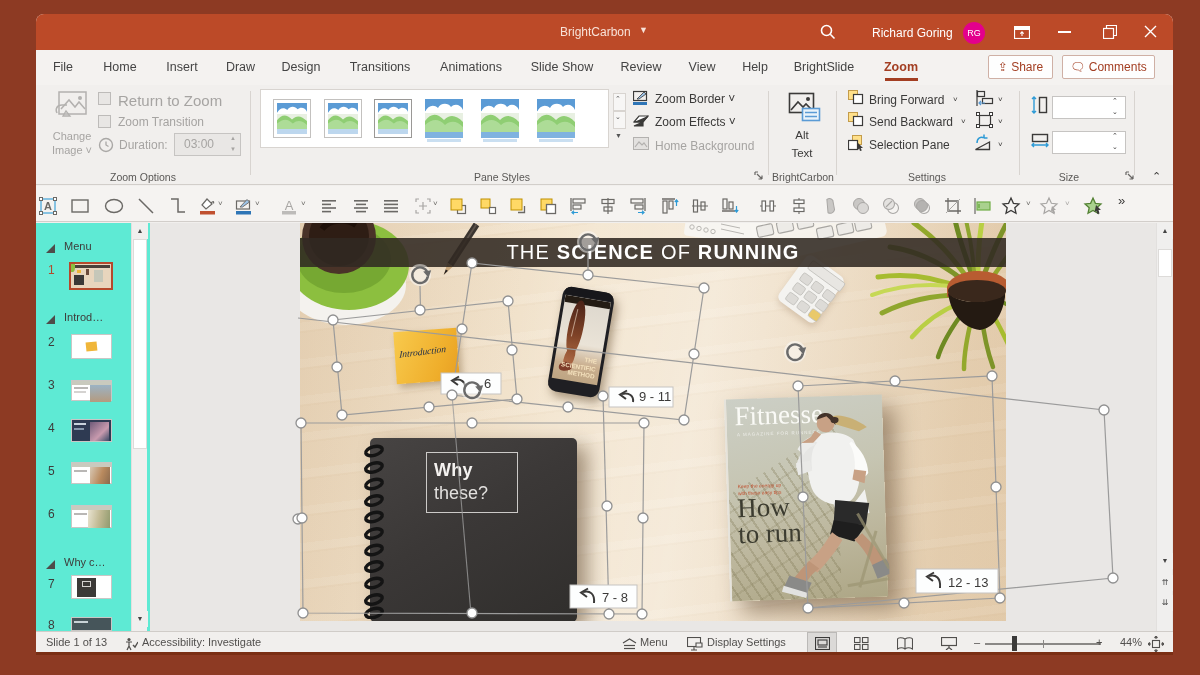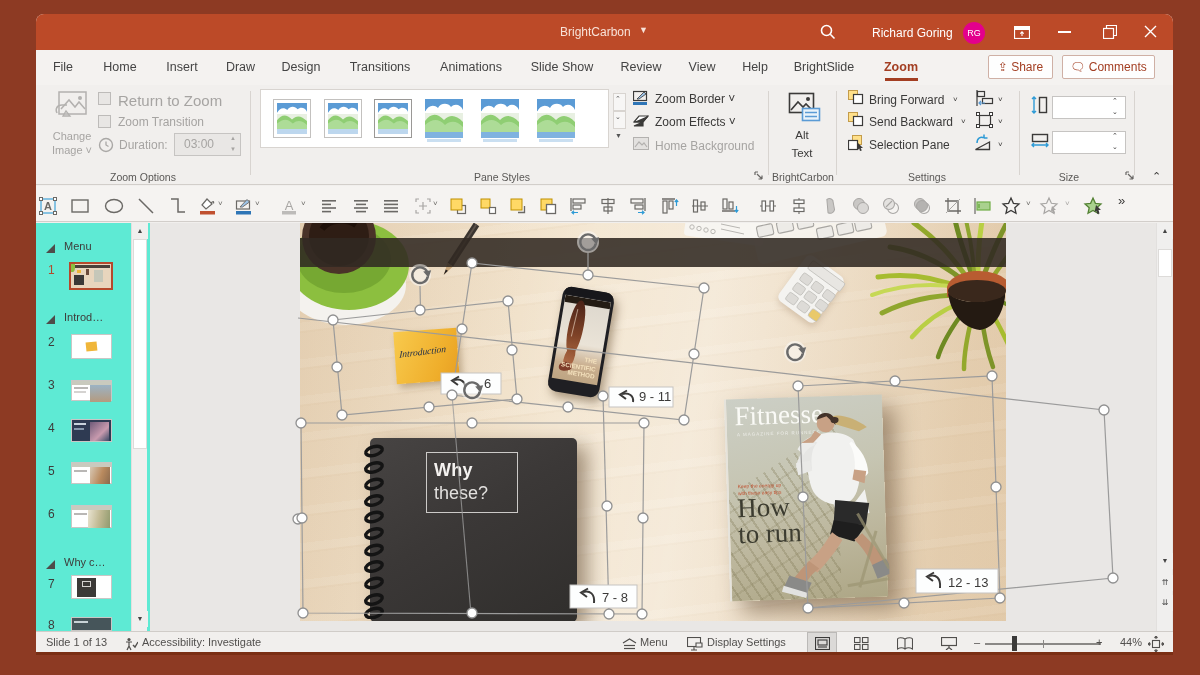--- a/index.html
+++ b/index.html
@@ -506,20 +506,21 @@
   <svg class="abs" style="left:-20px;top:-14px" width="135" height="125" viewBox="0 0 135 125">
     <ellipse cx="66" cy="76" rx="60" ry="40" fill="#F4F2EE"></ellipse>
     <ellipse cx="69" cy="56" rx="60" ry="45" fill="#8CBF3F"></ellipse>
     <ellipse cx="64" cy="50" rx="47" ry="34" fill="#76A832"></ellipse>
     <circle cx="59" cy="28" r="37" fill="#4A3328"></circle>
     <circle cx="59" cy="27" r="30" fill="#2E1D14"></circle>
     <path d="M42 20 A22 17 0 0 1 76 16" stroke="#1E1009" stroke-width="6" fill="none"></path>
   </svg>
 
   <div class="abs" style="left:0;top:15px;width:706px;height:29px;background:rgba(49,41,34,0.88)"></div>
+  <div class="abs" style="left:0;top:15px;width:706px;height:29px;font-size:20px;color:#fff;text-align:center;line-height:29px;letter-spacing:1.2px">THE <b>SCIENCE</b> OF <b>RUNNING</b></div>
 
   <div class="abs" style="left:95px;top:107px;width:63px;height:52px;background:linear-gradient(115deg,#F8CA4D,#EFAE2B 70%,#E79E22);transform:rotate(-4deg);box-shadow:3px 4px 7px rgba(120,90,50,0.4)"></div>
   <div class="abs" style="left:99px;top:123px;width:60px;font-family:'Liberation Serif',serif;font-style:italic;font-weight:normal;font-size:9.5px;color:#222E48;transform:rotate(-7deg) skewX(-8deg)">Introduction</div>
 
   <div class="abs" style="left:255px;top:66px;width:52px;height:106px;background:#1F1F23;border-radius:9px;transform:rotate(9.5deg);box-shadow:4px 5px 10px rgba(100,75,45,0.5);overflow:hidden">
     <div class="abs" style="left:3px;top:9px;width:46px;height:84px;background:linear-gradient(#DDD7CD,#EAE3D7 55%,#C9AE8E 80%,#BEA583);overflow:hidden">
       <div class="abs" style="left:0;top:0;width:46px;height:7px;background:#241C14"></div>
       <div class="abs" style="left:8px;top:3px;width:15px;height:56px;background:linear-gradient(175deg,#492217,#7E4227 62%,#A5643E);border-radius:46% 54% 44% 56%;transform:rotate(4deg)"></div>
       <div class="abs" style="left:9px;top:50px;width:10px;height:22px;background:linear-gradient(#8E4E2D,#B4714E);border-radius:45% 50% 45% 50%;transform:rotate(12deg)"></div>
       <div class="abs" style="left:13px;top:12px;width:1.4px;height:28px;background:rgba(255,240,220,0.55);transform:rotate(4deg)"></div>

